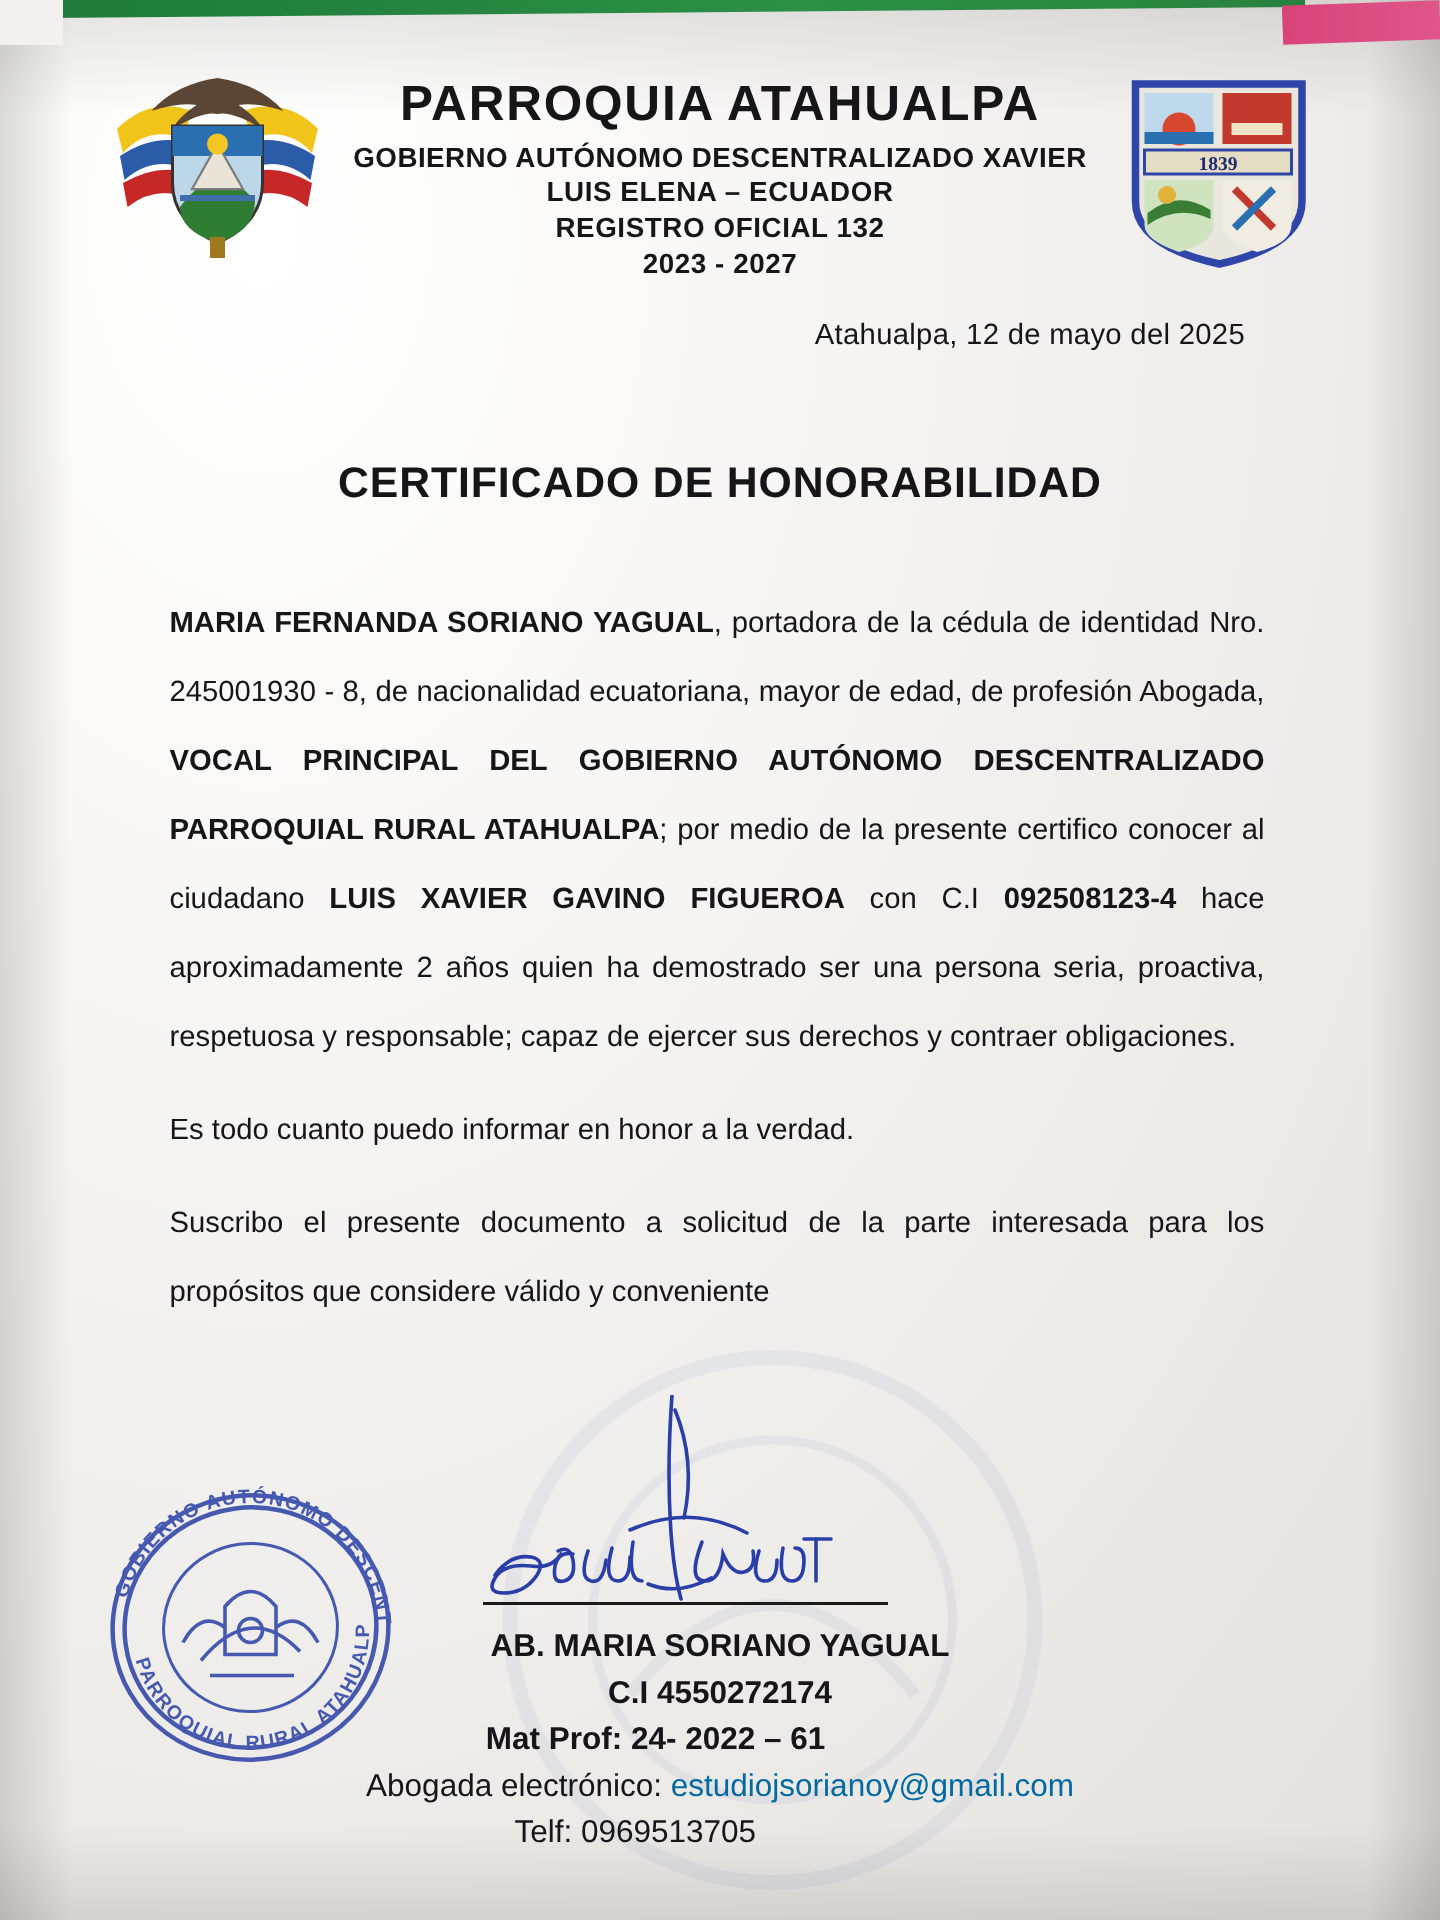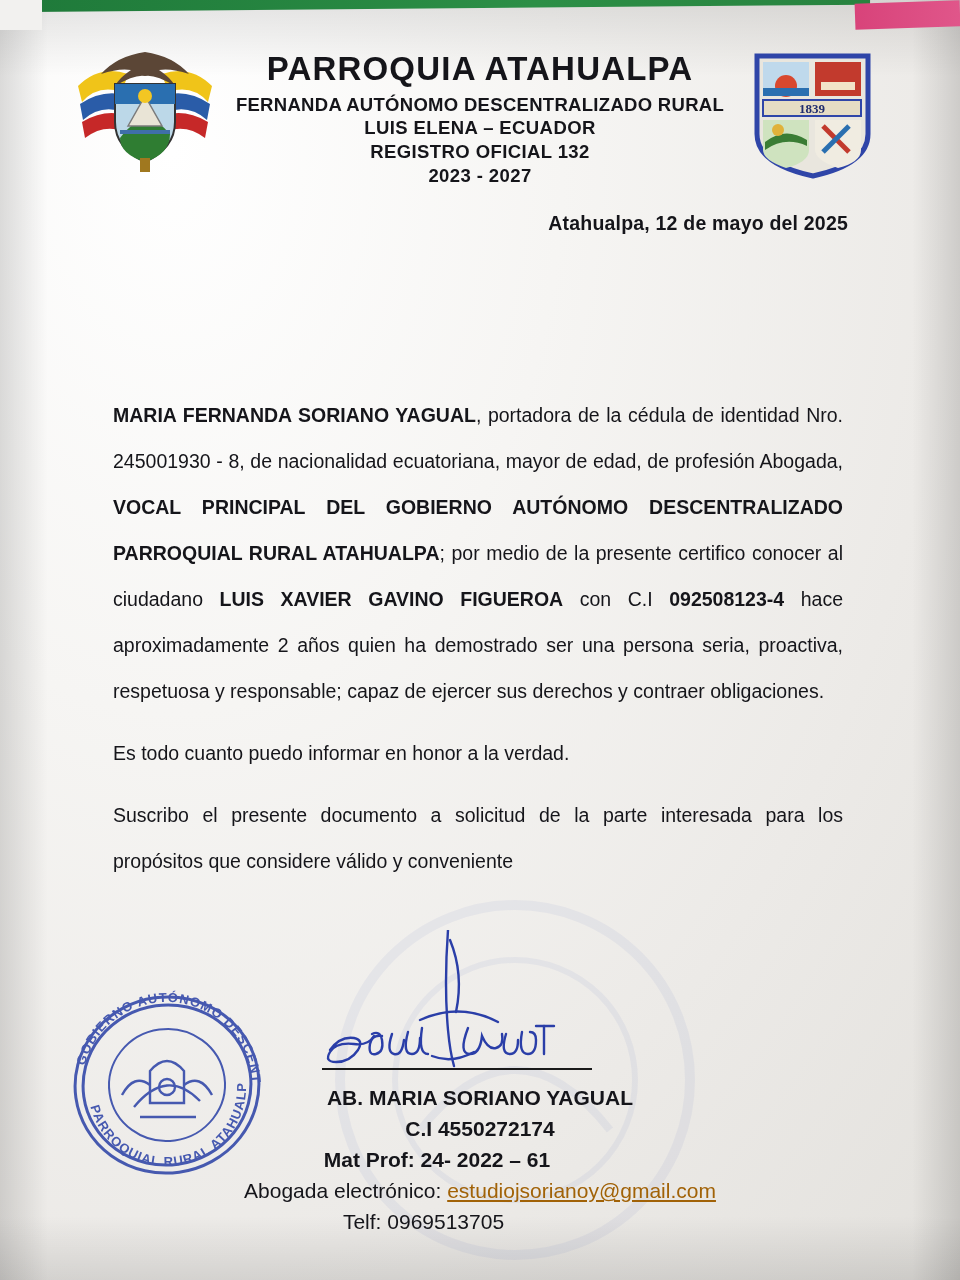--- a/index.html
+++ b/index.html
@@ -110,25 +110,24 @@
     font-size: 18.5px;
     font-weight: bold;
     letter-spacing: 0.4px;
     line-height: 1.3;
     margin: 0;
   }
 
   
   .place-date {
     position: absolute;
-    right: 112px;
+    right: 130px;
     top: 212px;
     font-size: 19.5px;
     letter-spacing: 0.2px;
-    font-weight: bold;
   }
   .doc-title {
     position: absolute;
     left: 0; top: 306px;
     width: 960px;
     text-align: center;
     font-size: 28.5px;
     font-weight: bold;
     letter-spacing: 0.6px;
   }
@@ -181,22 +180,21 @@
     font-weight: bold;
   }
   .sig-mail {
     position: absolute;
     left: 0; top: 1179px;
     width: 960px;
     text-align: center;
     font-size: 21px;
   }
   .sig-mail .mail-link {
-    color: #a16207;
-    text-decoration: underline;
+    color: #0369a1;
   }
   .sig-tel {
     position: absolute;
     left: 0; top: 1210px;
     width: 847px;
     text-align: center;
     font-size: 21px;
   }
 
   
@@ -255,21 +253,21 @@
       <path d="M50 92 q25 -34 50 -4 v0 q0 20 -25 28 q-25 -8 -25 -24z" fill="#2f7d32"></path>
       <path d="M58 80 l17 -30 l17 30z" fill="#e9e4d6" stroke="#7b7b7b" stroke-width="1.5"></path>
       <circle cx="75" cy="50" r="7" fill="#f3c623"></circle>
       <path d="M50 86 h50" stroke="#3f6fa8" stroke-width="4" fill="none"></path>
 
       <rect x="70" y="112" width="10" height="14" fill="#a0781f"></rect>
     </svg>
 
     <div class="header-text">
       <div class="org-title">PARROQUIA ATAHUALPA</div>
-      <div class="org-sub1">FERNANDA AUTÓNOMO DESCENTRALIZADO RURAL</div>
+      <div class="org-sub1">GOBIERNO AUTÓNOMO DESCENTRALIZADO XAVIER</div>
       <div class="org-sub2">LUIS ELENA – ECUADOR</div>
       <div class="org-sub3">REGISTRO OFICIAL 132</div>
       <div class="org-sub4">2023 - 2027</div>
     </div>
 
     <svg class="crest-right" viewBox="0 0 135 130">
       <path d="M12 6 h111 v78 q0 30 -55 42 q-56 -12 -56 -42z" fill="#e9e6de" stroke="#2f45a8" stroke-width="5"></path>
 
       <path d="M18 12 h46 v34 h-46z" fill="#bfd9ec"></path>
       <circle cx="41" cy="36" r="11" fill="#d8482f"></circle>
@@ -286,20 +284,21 @@
       <circle cx="33" cy="80" r="6" fill="#e0b23a"></circle>
 
       <path d="M70 70 h46 v30 q0 12 -23 18 q-23 -8 -23 -18z" fill="#f0ece1"></path>
       <path d="M78 76 l26 26" stroke="#c23a2d" stroke-width="5"></path>
       <path d="M104 76 l-26 26" stroke="#2a6fb0" stroke-width="5"></path>
     </svg>
   </div>
 
   <div class="place-date">Atahualpa, 12 de mayo del 2025</div>
 
+  <div class="doc-title">CERTIFICADO DE HONORABILIDAD</div>
 
   <div class="body-text">
     <p>
       <span class="b">MARIA FERNANDA SORIANO YAGUAL</span><span>, portadora de la cédula de identidad Nro. 245001930 - 8, de nacionalidad ecuatoriana, mayor de edad, de profesión Abogada, </span><span class="b spread">VOCAL PRINCIPAL DEL GOBIERNO AUTÓNOMO DESCENTRALIZADO PARROQUIAL RURAL ATAHUALPA</span><span>; por medio de la presente certifico conocer al ciudadano </span><span class="b">LUIS XAVIER GAVINO FIGUEROA</span><span> con C.I </span><span class="b">092508123-4</span><span> hace aproximadamente 2 años quien ha demostrado ser una persona seria, proactiva, respetuosa y responsable; capaz de ejercer sus derechos y contraer obligaciones.</span>
     </p>
     <p class="p2">Es todo cuanto puedo informar en honor a la verdad.</p>
     <p class="p3">Suscribo el presente documento a solicitud de la parte interesada para los propósitos que considere válido y conveniente</p>
   </div>
 
   <svg class="signature" viewBox="0 0 320 160">

